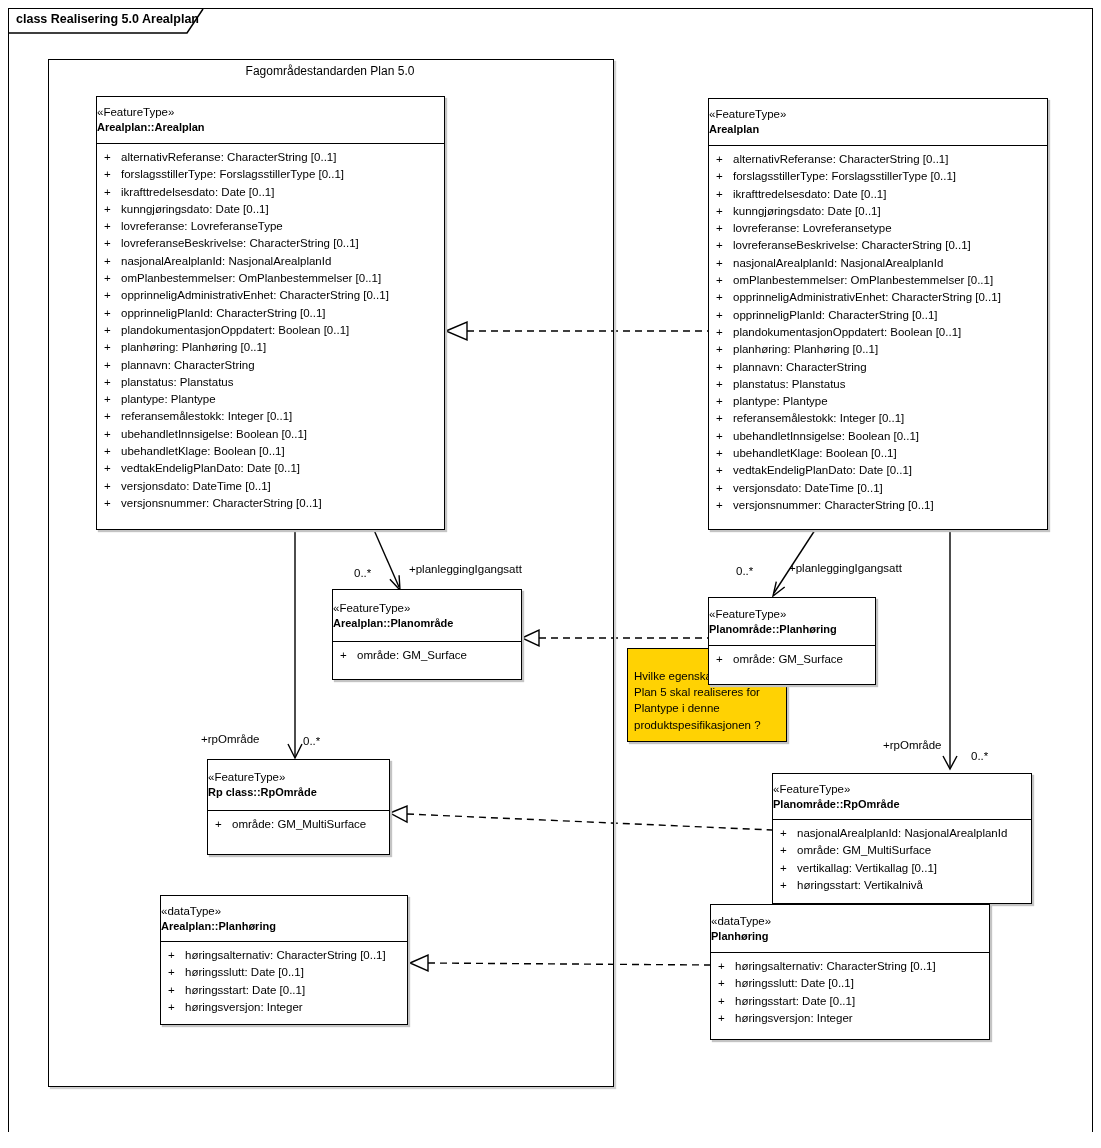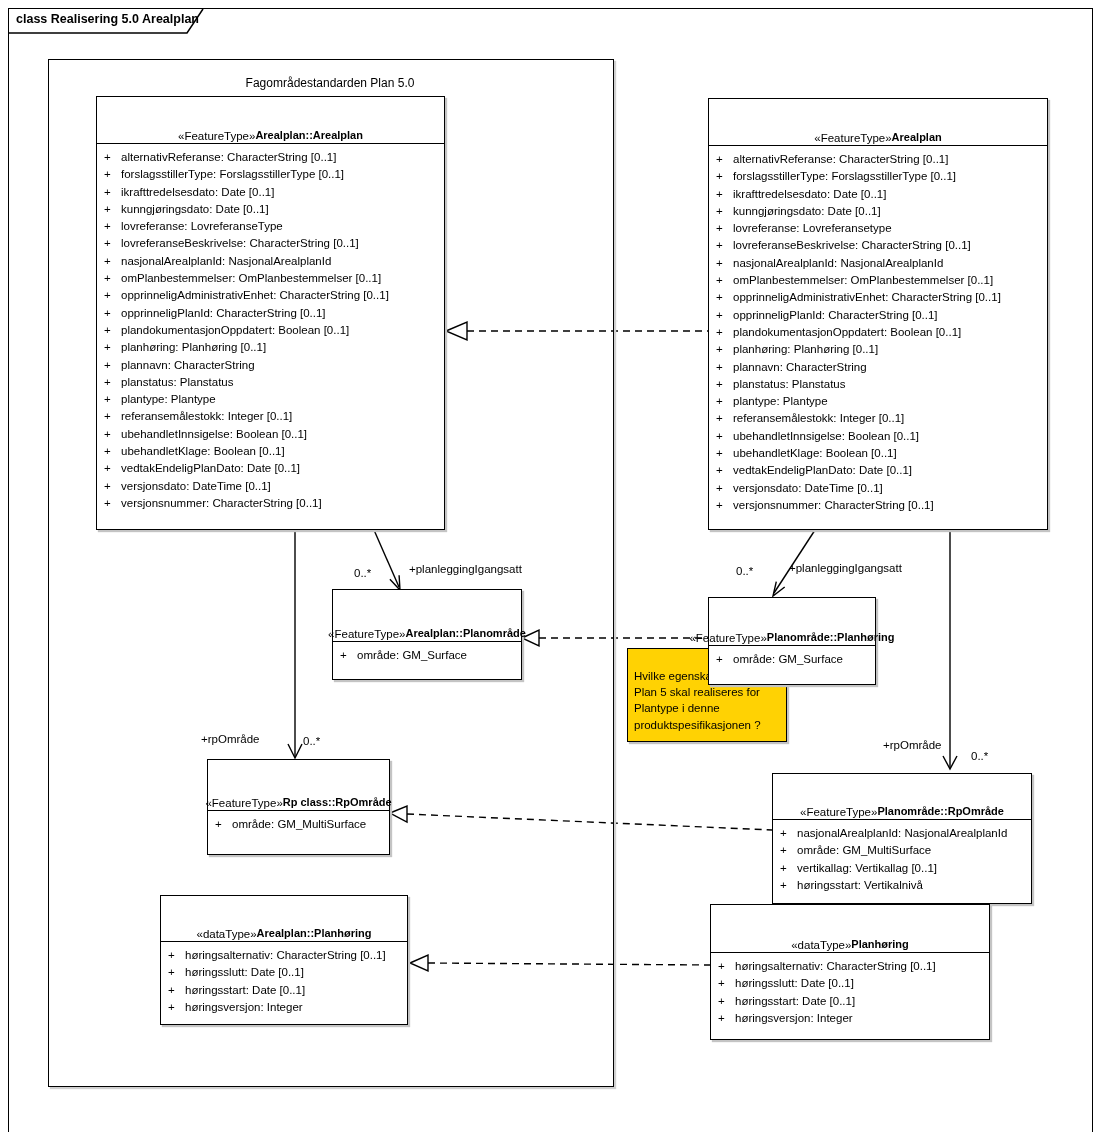--- a/index.html
+++ b/index.html
@@ -13,30 +13,30 @@
   }
   .diagram-title {
     position:absolute; left:16px; top:12px; font-size:12.5px; font-weight:bold;
     white-space:nowrap; z-index:3;
   }
   .pkg-frame {
     position:absolute; left:48px; top:59px; width:564px; height:1026px;
     border:1.5px solid #000; box-shadow:2px 2px 1px #d0d0d0;
   }
   .frame-label {
-    position:absolute; left:48px; top:76px; width:564px; text-align:center;
+    position:absolute; left:48px; top:64px; width:564px; text-align:center;
     font-size:12px; z-index:1;
   }
   svg.conn-layer { position:absolute; left:0; top:0; z-index:0; }
   .uml-class {
     position:absolute; background:#fff; border:1.3px solid #000;
     box-shadow:2px 2px 1px #c4c4c4; z-index:2; box-sizing:border-box;
   }
   .cls-header {
-    display:flex; flex-direction:row; justify-content:center; align-items:flex-end;
+    display:flex; flex-direction:column; justify-content:center; align-items:flex-start;
     border-bottom:1.3px solid #000; box-sizing:border-box;
   }
   .stereotype { font-size:11.5px; line-height:14px; }
   .cls-name   { font-size:11px; font-weight:bold; line-height:16px; white-space:nowrap; }
   .cls-attrs  { padding:5px 3px 0 0; overflow:hidden; }
   .attr-row   { display:flex; font-size:11.5px; line-height:17.3px; white-space:nowrap; }
   .attr-row .vis { flex:none; width:24px; padding-left:7px; box-sizing:border-box; }
   .note {
     position:absolute; left:627px; top:648px; width:160px; height:94px;
     border:1.3px solid #000; z-index:1; box-sizing:border-box;

